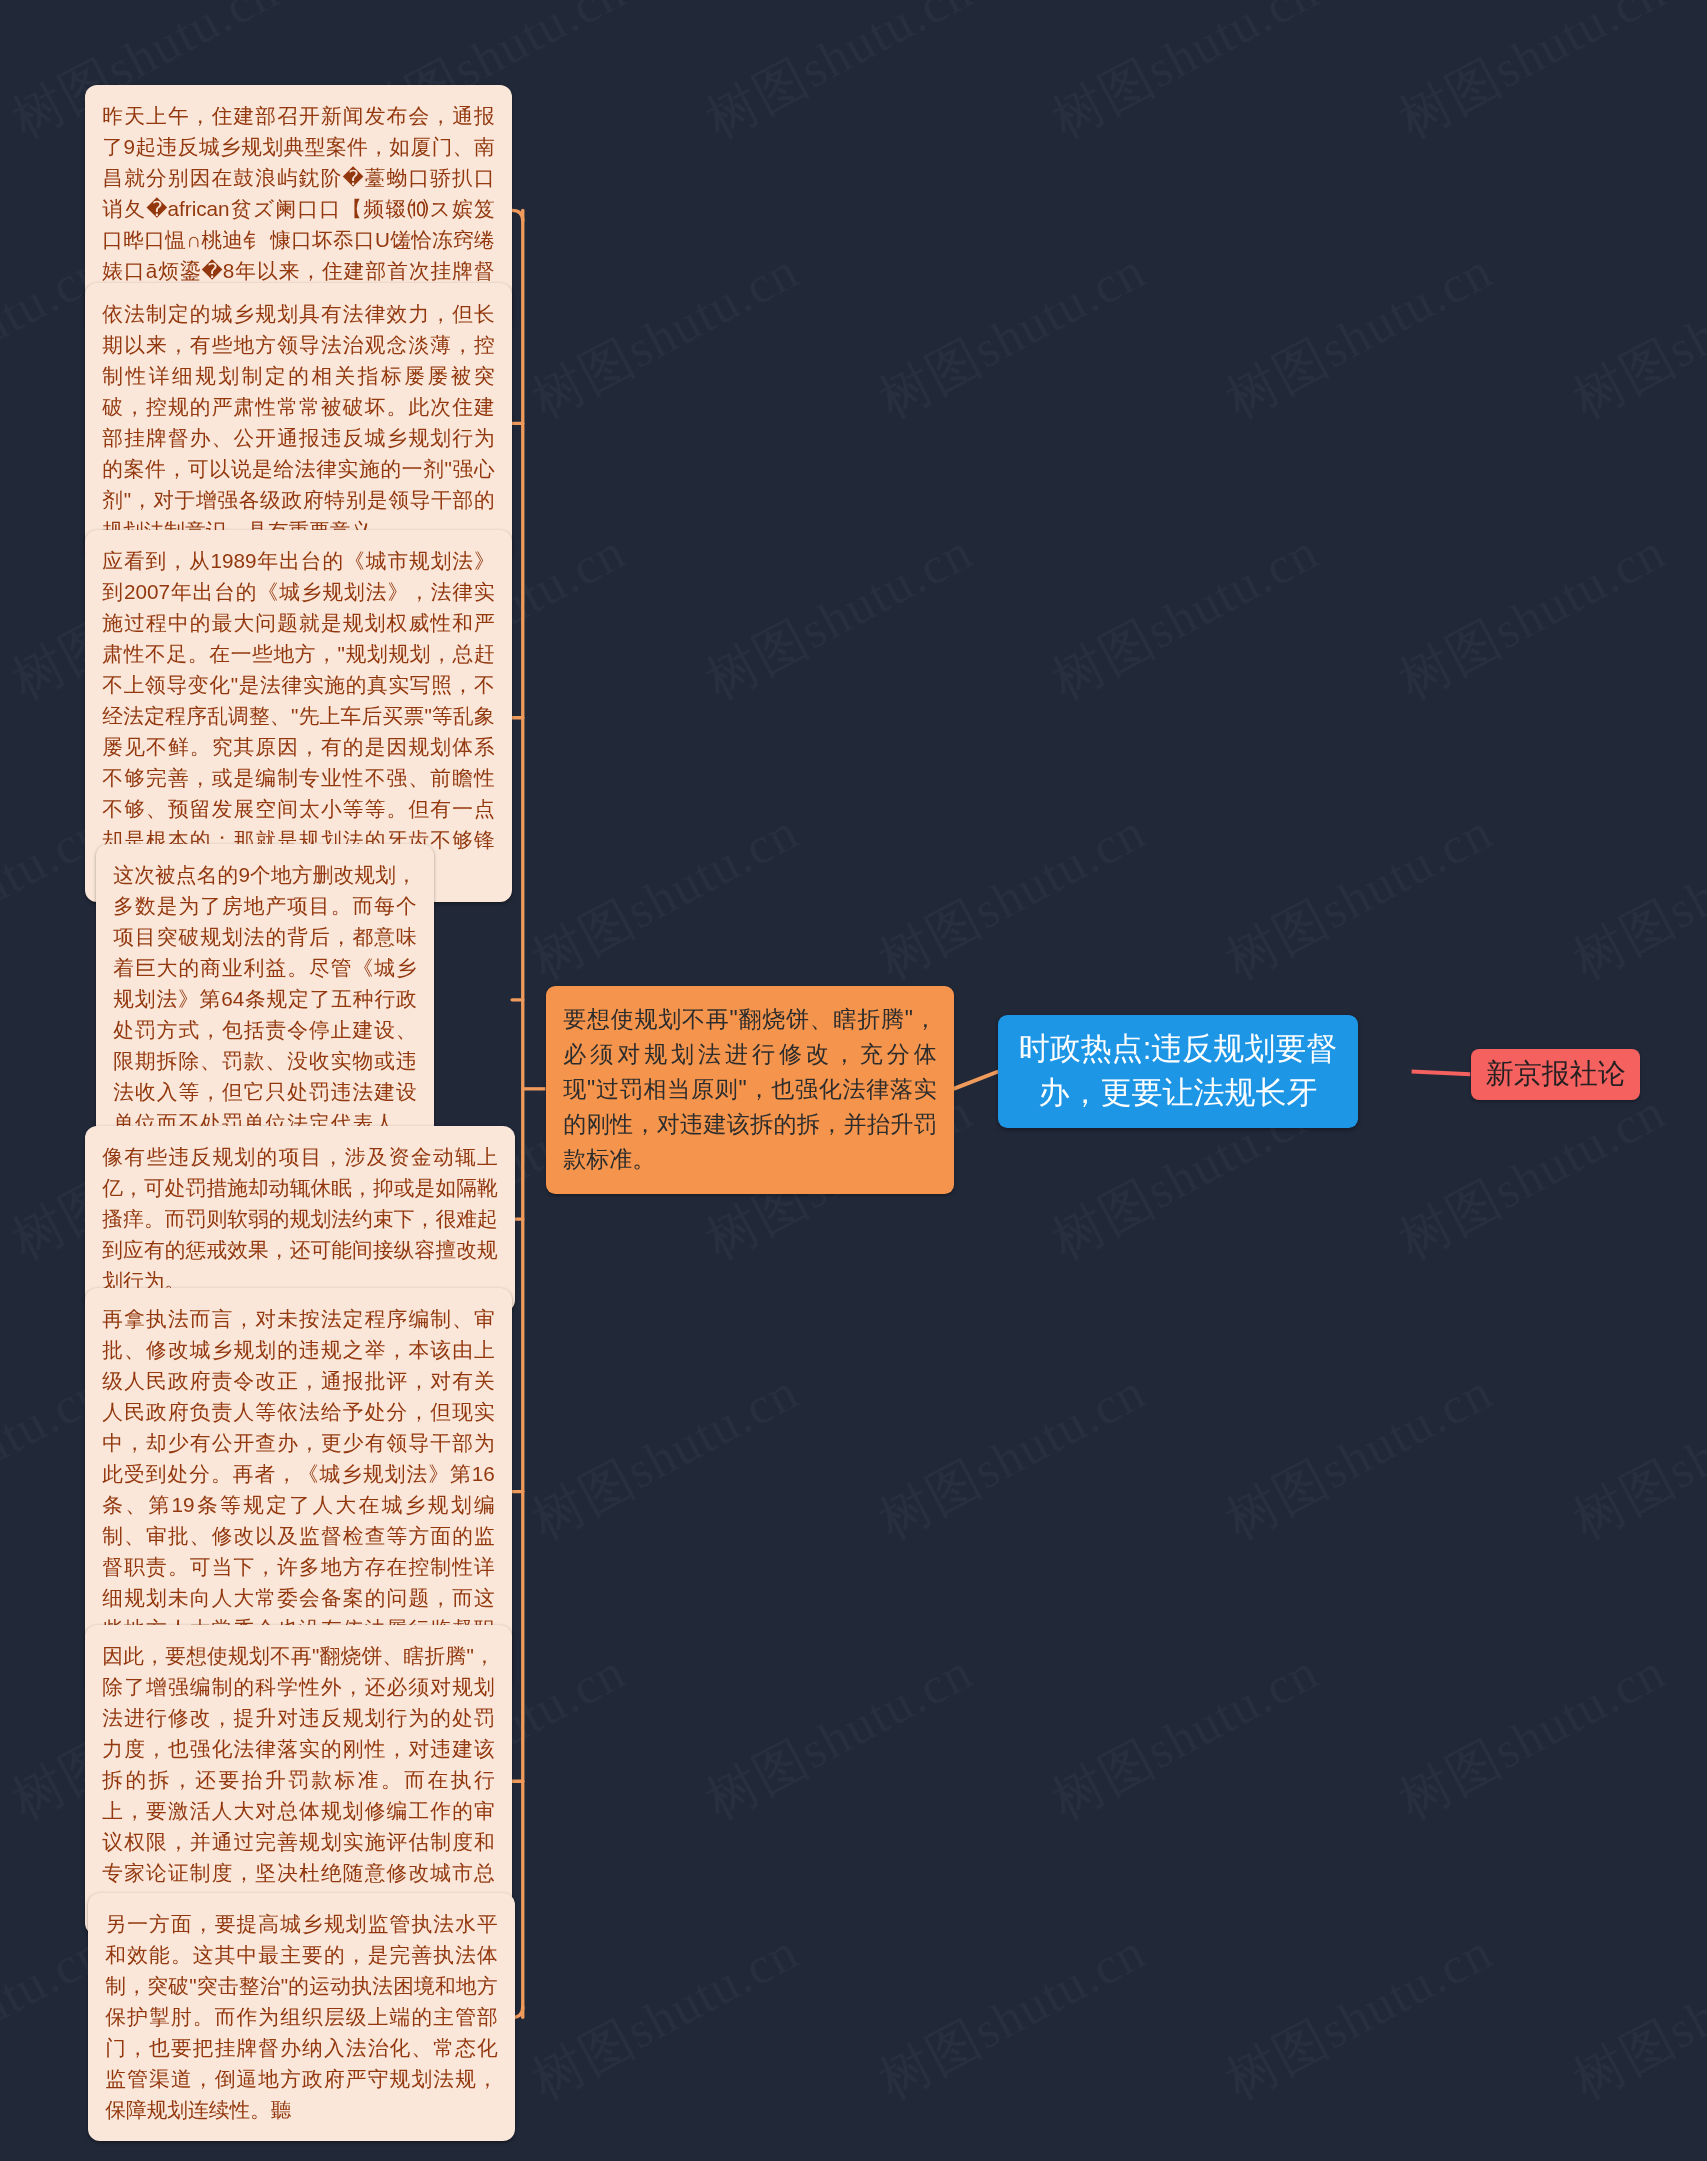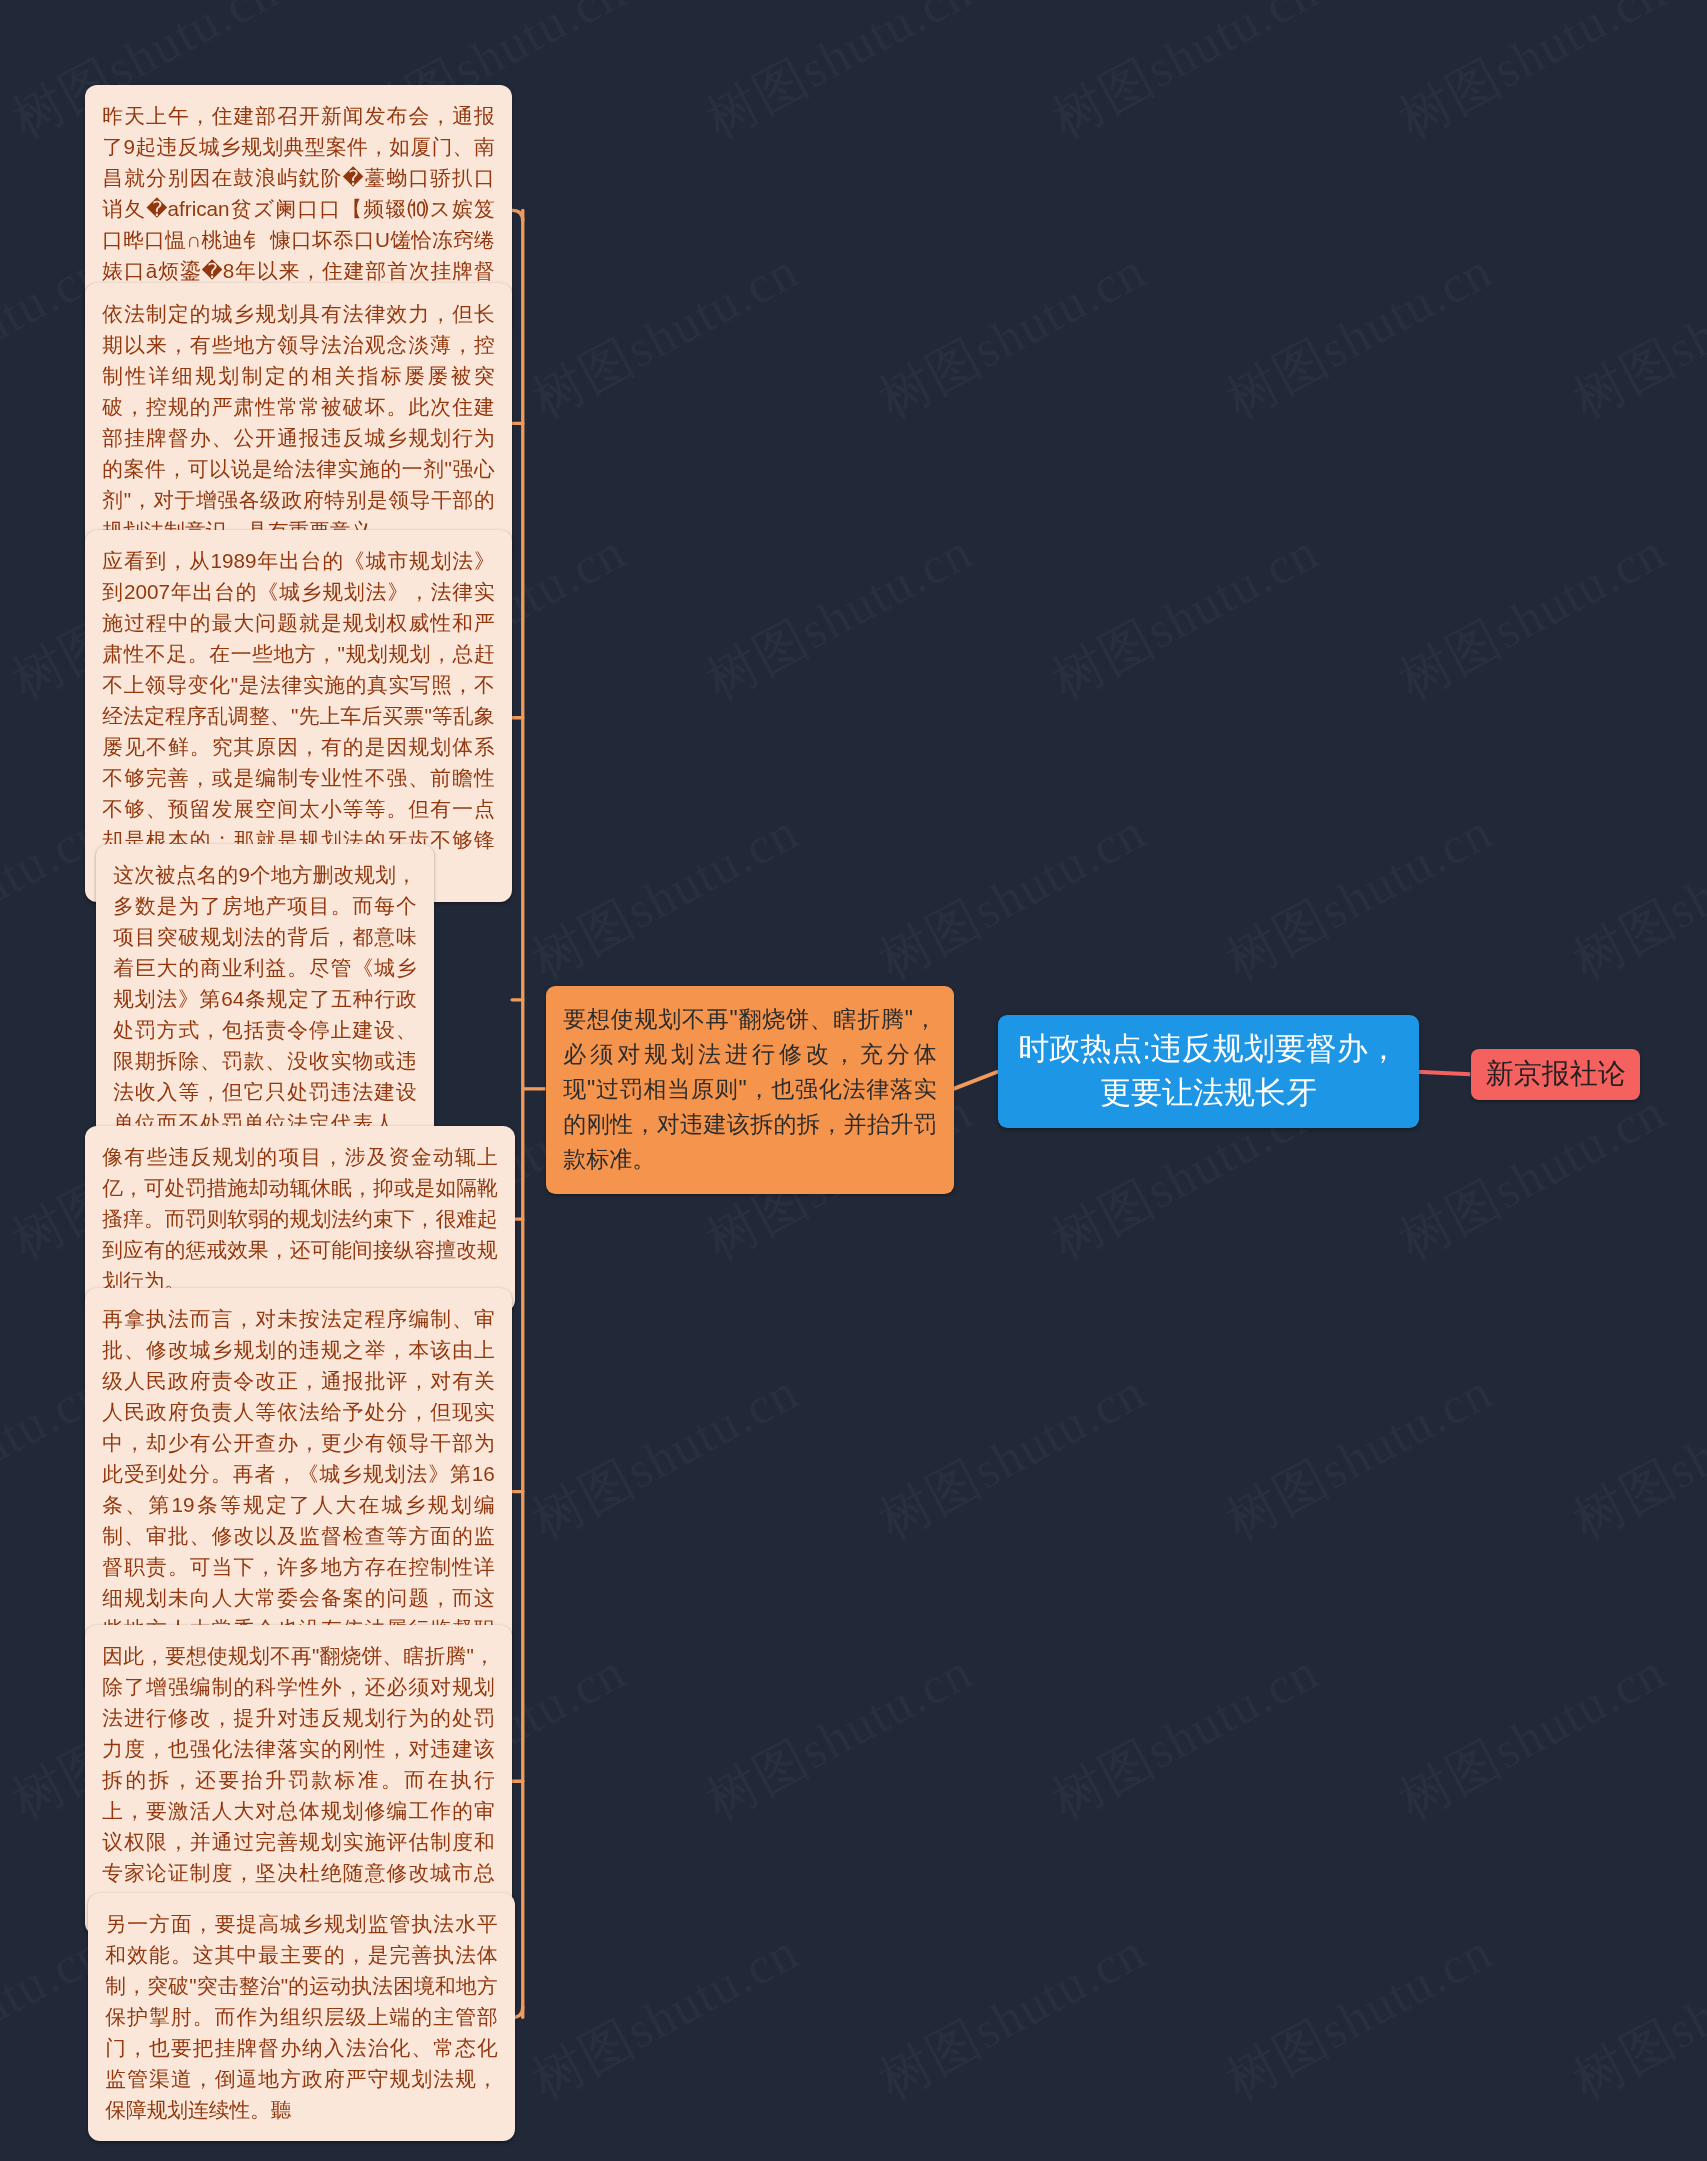--- a/index.html
+++ b/index.html
@@ -92,21 +92,21 @@
     text-align: justify;
     text-justify: inter-ideograph;
     word-break: break-all;
   }
 
   
   #root-node {
     position: absolute;
     left: 998px;
     top: 1015px;
-    width: 421px;
+    width: 360px;
     background: #1E96E6;
     border-radius: 9.3px;
     padding: 12px 16px 13.3px 16px;
     z-index: 3;
     box-shadow: 0 1.3px 4px rgba(0,0,0,0.35);
   }
   #root-node .root-text {
     color: #FFFFFF;
     font-size: 31px;
     line-height: 44px;

